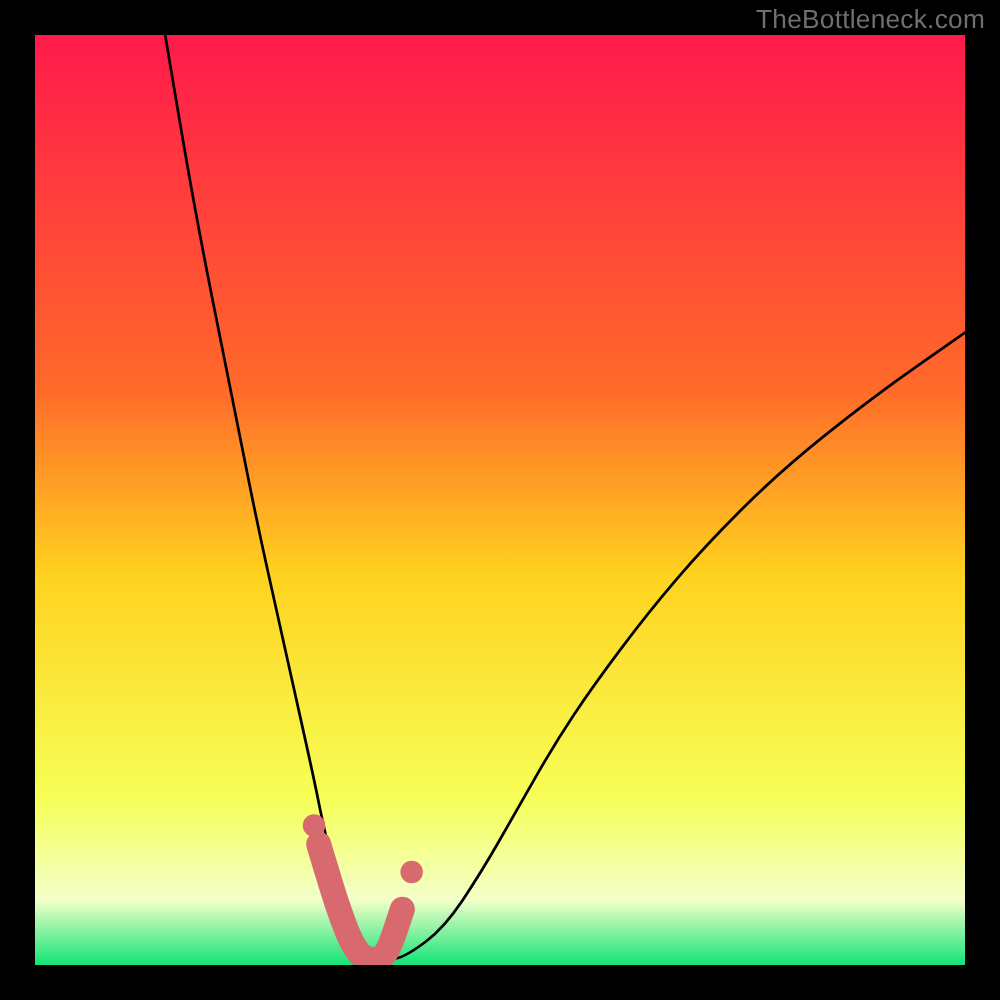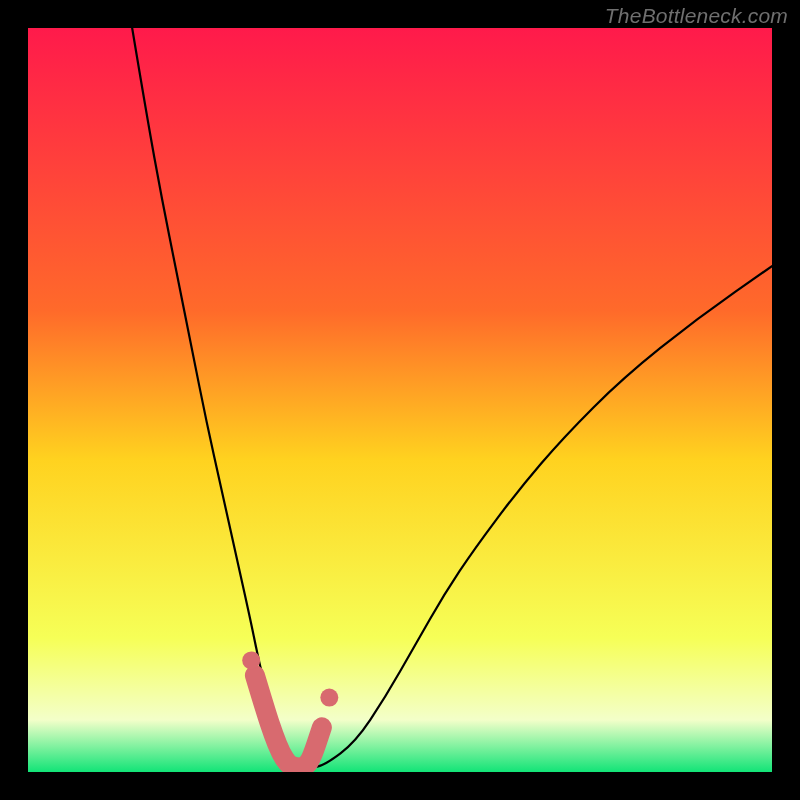--- a/index.html
+++ b/index.html
@@ -21,21 +21,20 @@
   }
   .watermark {
     position: absolute;
     top: 4px;
     right: 12px;
     color: #6f6f6f;
     font-size: 21px;
     font-weight: 400;
     letter-spacing: 0.2px;
     z-index: 10;
-    font-style: italic;
   }
   svg.plot {
     position: absolute;
     left: 28px;
     top: 28px;
     width: 744px;
     height: 744px;
     display: block;
   }
 </style>

